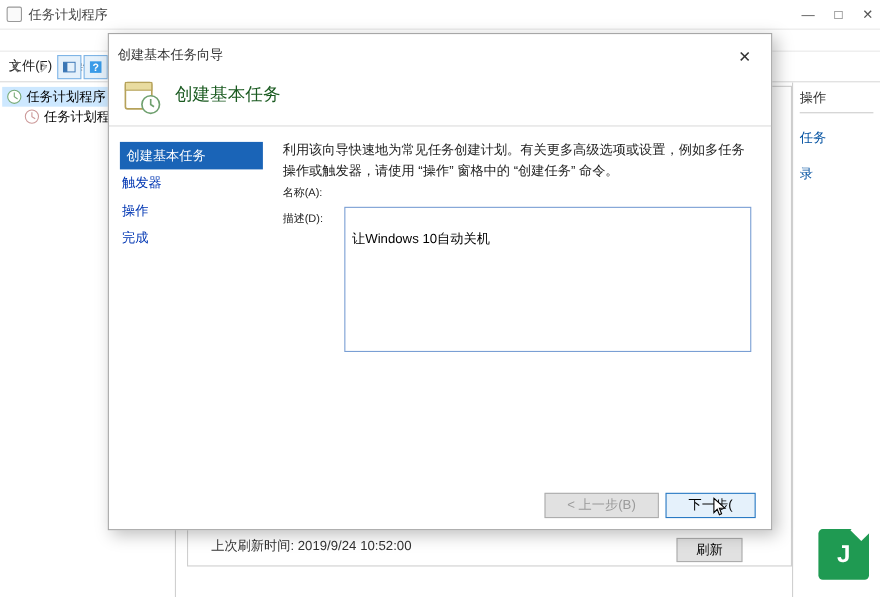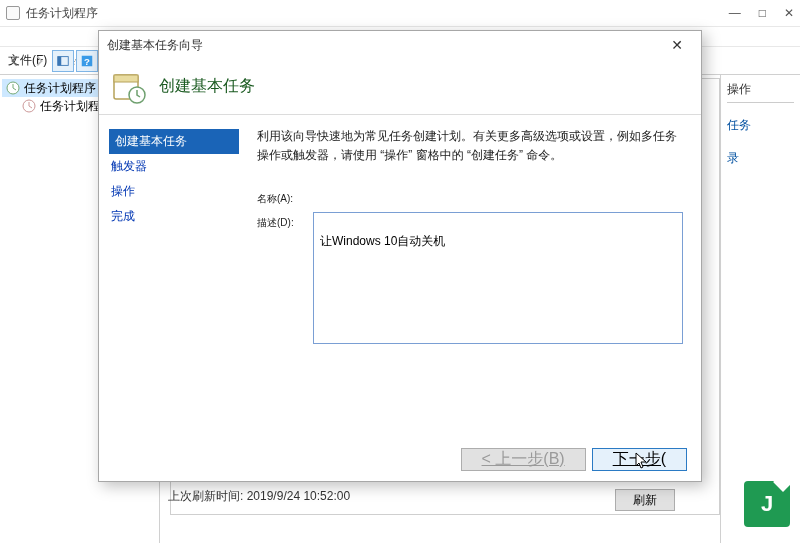--- a/index.html
+++ b/index.html
@@ -18,57 +18,57 @@
   .tbtn svg{width:14px;height:14px;}
   .bg-body { display:flex; height:calc(100% - 75px);}
   .bg-tree { width:160px; border-right:1px solid #d0d0d0; padding:4px 2px; background:#fff;}
   .tree-row { height:18px; display:flex;align-items:center; font-size:12px; color:#000; padding-left:4px; gap:4px;}
   .tree-row.sel { background:#cde8ff;}
   .tree-icon{width:14px;height:14px;display:inline-block;}
   .bg-main{flex:1;background:#fff;position:relative;}
   .bg-actions{width:80px;border-left:1px solid #d0d0d0;background:#fff;padding:6px;}
   .bg-actions-hdr{font-size:12px;color:#333;border-bottom:1px solid #ccc;padding-bottom:4px;margin-bottom:4px;}
   .bg-actions-item{font-size:12px;color:#0050a0;padding:2px 0;margin-top:12px;}
-  .bg-status{position:absolute;left:168px;bottom:38px;font-size:12px;color:#333;}
+  .bg-status{position:absolute;left:192px;bottom:38px;font-size:12px;color:#333;}
   .bg-refresh{position:absolute;left:615px;bottom:32px;width:60px;height:22px;border:1px solid #adadad;background:#e1e1e1;font-size:12px;display:flex;align-items:center;justify-content:center;}
   .inner-frame{position:absolute;left:170px;top:78px;right:80px;bottom:28px;border:1px solid #cfcfcf;background:#fff;}
 
   
   .wizard {
     position: absolute;
     left: 98px; top: 30px;
     width: 604px; height: 452px;
     background: #fff;
     border: 1px solid #a7a7a7;
     box-shadow: 4px 4px 14px rgba(0,0,0,0.25);
     display: flex; flex-direction: column;
   }
-  .wiz-title { height: 28px; display:flex; align-items:center; padding:0 8px; font-size:12px; color:#333;}
+  .wiz-title { height: 28px; display:flex; align-items:flex-end; padding:0 8px; font-size:12px; color:#333;}
   .wiz-close { margin-left:auto; width:32px; text-align:center; font-size:14px; color:#333; cursor:pointer;}
   .wiz-header { height: 56px; border-bottom:1px solid #dcdcdc; display:flex; align-items:center; padding:0 12px; gap:12px;}
   .wiz-header-icon { width:36px;height:36px; }
   .wiz-header-title { font-size:16px; color:#1a5a20;}
   .wiz-body { flex:1; display:flex; }
   .wiz-steps { width:150px; padding:14px 10px 10px 10px; }
   .step { font-size:12px; padding:4px 2px; color:#0036b3; cursor:default;}
   .step.active { background:#1a64b7; color:#fff; padding:4px 6px;}
   .wiz-content { flex:1; padding:12px 18px 8px 8px; position:relative;}
-  .wiz-desc { font-size:12px; color:#222; line-height:1.55; margin-bottom:24px;}
+  .wiz-desc { font-size:12px; color:#222; line-height:1.55; margin-bottom:0;}
   .form-row { display:flex; align-items:flex-start; margin-bottom:6px;}
   .form-label { width:56px; font-size:10px; color:#222; padding-top:4px;}
   .form-input { flex:1; }
   .form-input input[type=text]{
     width:100%; height:22px; border:1px solid #7a9fd4; padding:0 6px; font-size:12px; outline:none;
   }
   .form-input textarea{
     width:100%; height:132px; border:1px solid #7a9fd4; padding:20px 6px; font-size:12px; outline:none; resize:none;
     font-family:inherit;
   }
   .wiz-footer { height:44px; border-top:0; display:flex; align-items:center; justify-content:flex-end; padding:0 14px; gap:6px;}
-  .wbtn { min-width:82px; height:23px; border:1px solid #adadad; background:#e1e1e1; font-size:16px; display:flex; align-items:center; justify-content:center; padding:0 20px;text-decoration:underline;}
+  .wbtn { min-width:82px; height:23px; border:1px solid #adadad; background:#e1e1e1; font-size:12px; display:flex; align-items:center; justify-content:center; padding:0 20px;}
   .wbtn.disabled { color:#9a9a9a; }
   .wbtn.primary { border:1px solid #2a7ac4; background:#e5f1fb;}
   .cursor { position:absolute; width:14px;height:18px; pointer-events:none;}
 
   
   .badge { position:absolute; right:0; bottom:10px; width:72px; height:60px; }
   .badge .sq{position:absolute;right:10px;bottom:6px;width:46px;height:46px;background:#1f9a52;border-radius:4px;display:flex;align-items:center;justify-content:center;color:#fff;font-size:22px;font-weight:bold;}
   .badge .fold{position:absolute;right:10px;bottom:44px;width:14px;height:14px;background:#fff;transform:rotate(45deg);}
 </style>
 </head>

